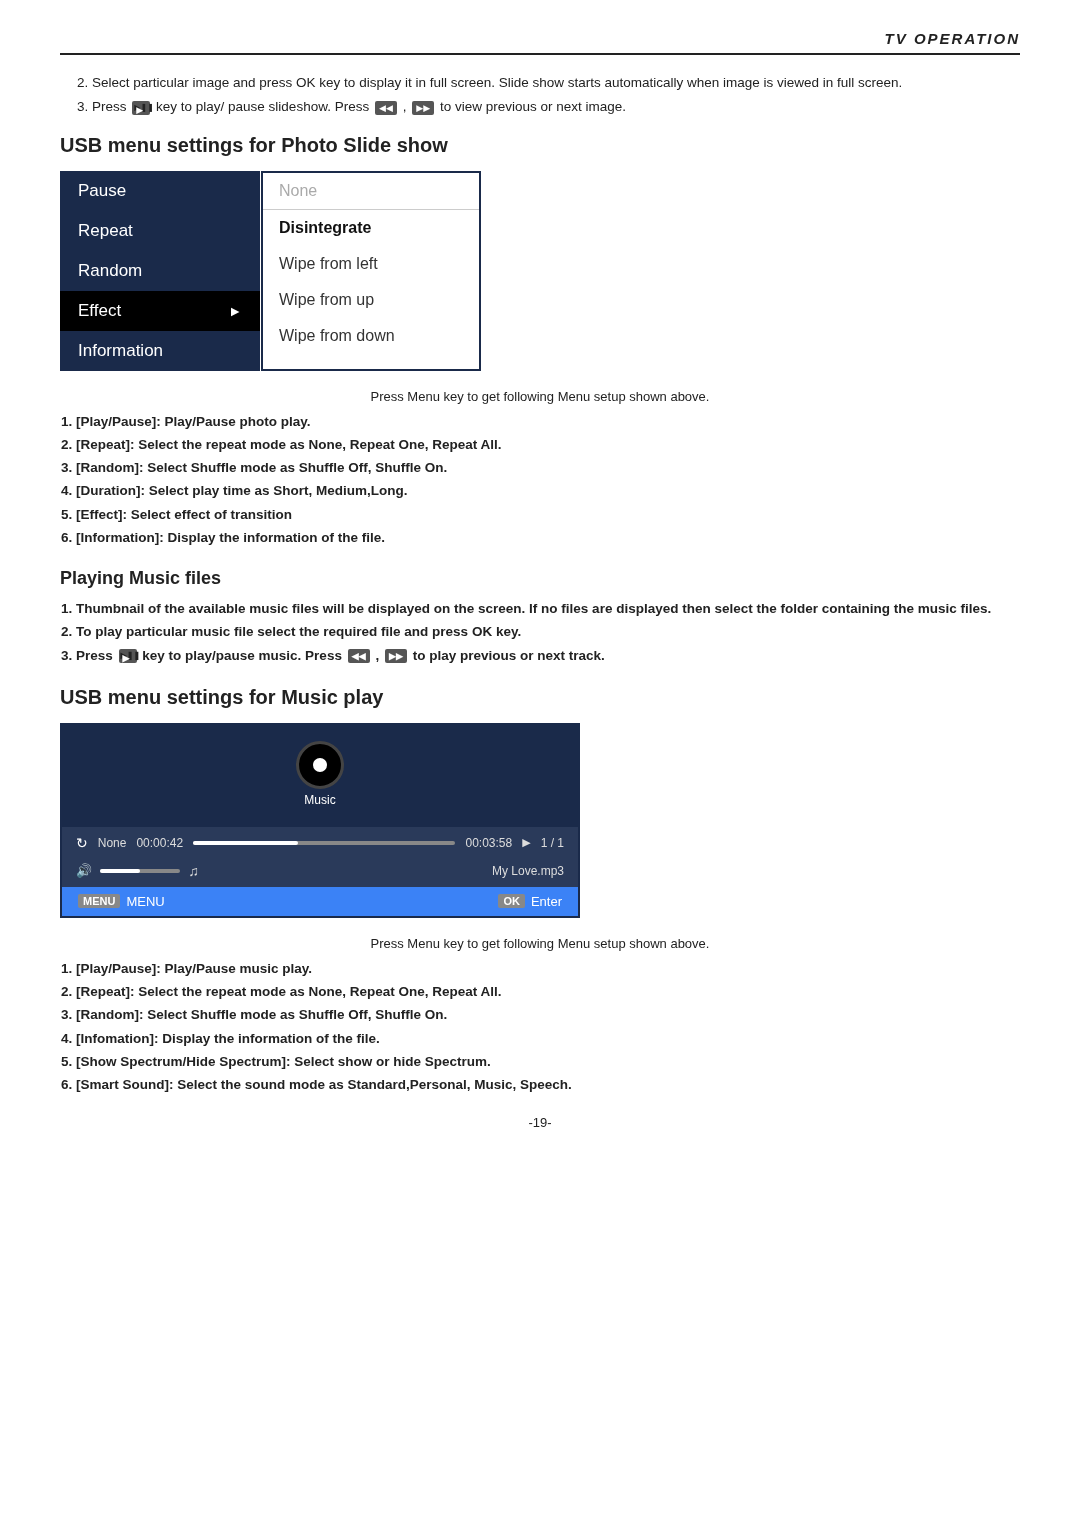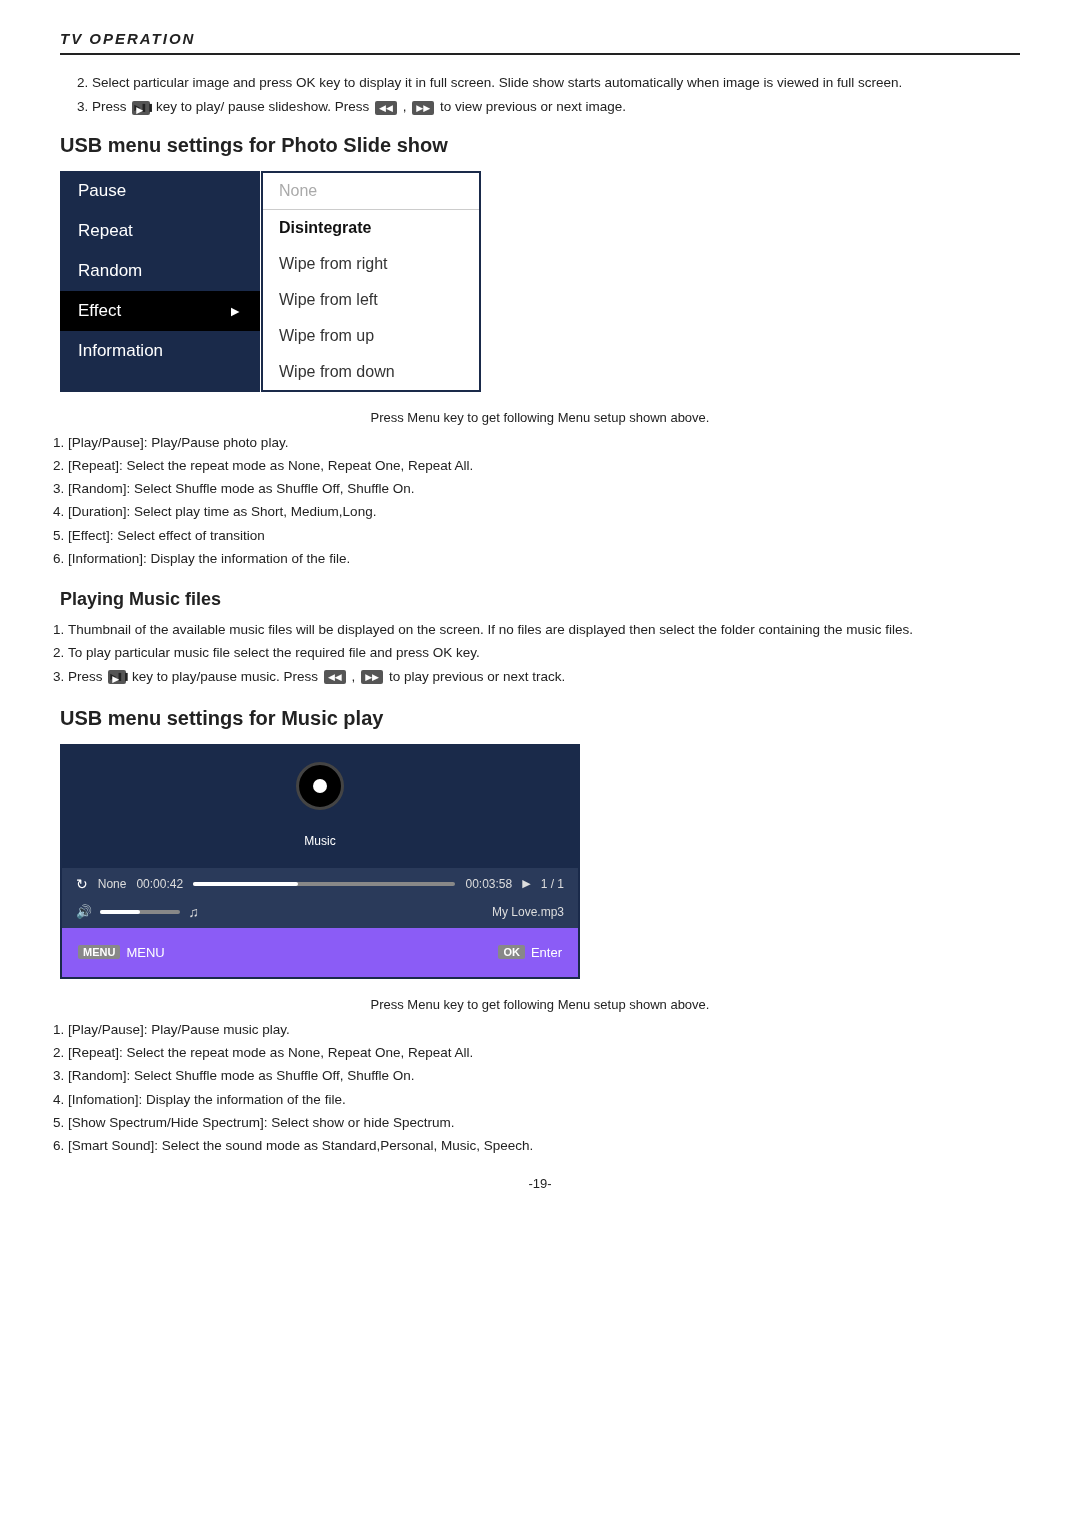--- a/index.html
+++ b/index.html
@@ -7,20 +7,21 @@
       width: 1080px;
       min-height: 1532px;
       background: #fff;
       font-family: Arial, sans-serif;
       font-size: 14px;
       color: #222;
       padding: 30px 60px;
       position: relative;
     }
     .header-title {
+      text-align: right;
       font-style: italic;
       font-size: 15px;
       font-weight: bold;
       letter-spacing: 2px;
       border-bottom: 2px solid #222;
       padding-bottom: 6px;
       margin-bottom: 18px;
       color: #222;
     }
     .intro-list {
@@ -80,22 +81,23 @@
       background: #fff;
       color: #aaa;
       border-bottom: 1px solid #ccc;
     }
     .menu-right .menu-item.selected {
       font-weight: bold;
       color: #111;
       padding-left: 16px;
     }
     .instructions-list {
-      margin-left: 8px;
+      margin-left: 16px;
       margin-bottom: 20px;
+      font-weight: bold;
     }
     .instructions-list li {
       margin-bottom: 3px;
       font-size: 13.5px;
       line-height: 1.5;
     }
     .press-note {
       font-size: 13px;
       margin-bottom: 8px;
       text-align: center;
@@ -118,21 +120,20 @@
       padding: 16px 20px 10px 20px;
       display: flex;
       flex-direction: column;
       align-items: center;
     }
     .music-icon-area {
       display: flex;
       flex-direction: column;
       align-items: center;
       margin-bottom: 10px;
-      gap: 20px;
     }
     .music-disc {
       width: 48px;
       height: 48px;
       background: #000;
       border-radius: 50%;
       display: flex;
       align-items: center;
       justify-content: center;
       border: 3px solid #444;
@@ -198,26 +199,26 @@
       width: 50%;
       height: 4px;
       background: #fff;
       border-radius: 2px;
     }
     .note-icon {
       font-size: 14px;
       color: #ddd;
     }
     .menu-footer-bar {
-      background: #8b5cf6;
+      background: #3b82f6;
       width: 100%;
       display: flex;
       justify-content: space-between;
       align-items: center;
-      padding: 17px 16px;
+      padding: 7px 16px;
     }
     .btn-label {
       background: #888;
       color: #fff;
       font-size: 11px;
       padding: 1px 5px;
       border-radius: 2px;
       font-weight: bold;
     }
     .btn-label-ok {
@@ -323,21 +324,20 @@
     <div class="menu-item active">
       <span>Effect</span>
       <span class="arrow-right">►</span>
     </div>
     <div class="menu-item">Information</div>
   </div>
 
   <div class="menu-right">
     <div class="menu-item header-item">None</div>
     <div class="menu-item selected">Disintegrate</div>
-    <div class="menu-item">Wipe from right</div>
     <div class="menu-item">Wipe from left</div>
     <div class="menu-item">Wipe from up</div>
     <div class="menu-item">Wipe from down</div>
   </div>
 </div>
 
 <p class="press-note">Press Menu key to get following Menu setup shown above.</p>
 
 <ol class="instructions-list">
   <li>[Play/Pause]: Play/Pause photo play.</li>

